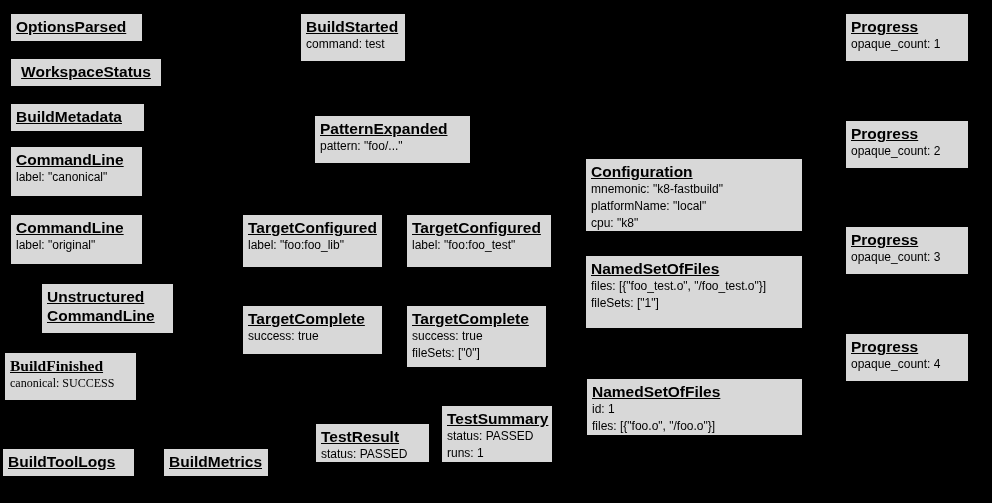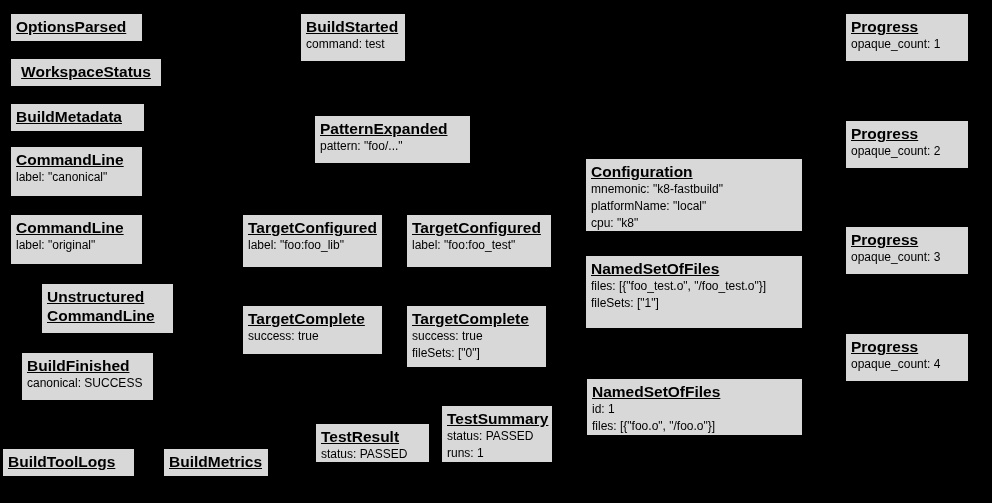--- a/index.html
+++ b/index.html
@@ -56,21 +56,21 @@
       <div class="node-line">label: "canonical"</div>
     </div>
     <div class="node" style="left: 10px; top: 214px; width: 133px; height: 51px;">
       <div class="node-title">CommandLine</div>
       <div class="node-line">label: "original"</div>
     </div>
     <div class="node" style="left: 10px; top: 283px; width: 133px; height: 51px; margin-left: 31px;">
       <div class="node-title">Unstructured</div>
       <div class="node-title">CommandLine</div>
     </div>
-    <div class="node" style="left: 21px; top: 352px; width: 133px; height: 49px;">
+    <div class="node" style="left: 4px; top: 352px; width: 133px; height: 49px; font-family: Liberation Serif, serif;">
       <div class="node-title">BuildFinished</div>
       <div class="node-line">canonical: SUCCESS</div>
     </div>
     <div class="node" style="left: 2px; top: 448px; width: 133px; height: 29px;">
       <div class="node-title">BuildToolLogs</div>
     </div>
     <div class="node" style="left: 163px; top: 448px; width: 106px; height: 29px;">
       <div class="node-title">BuildMetrics</div>
     </div>
     <div class="node" style="left: 300px; top: 13px; width: 106px; height: 49px;">

